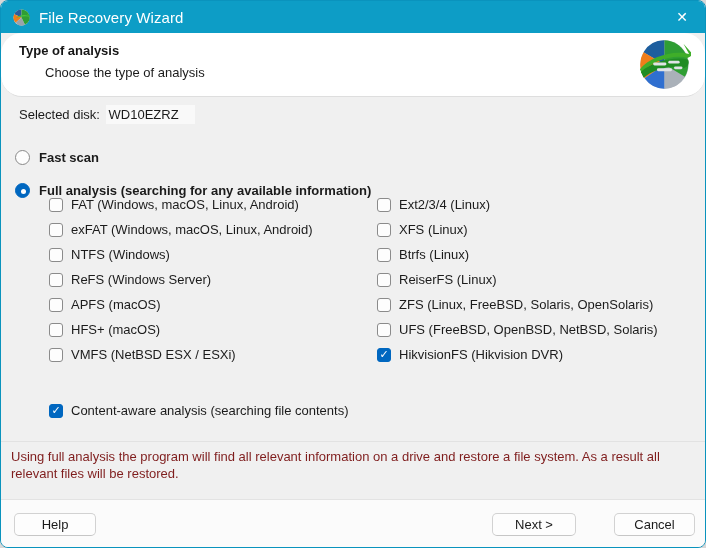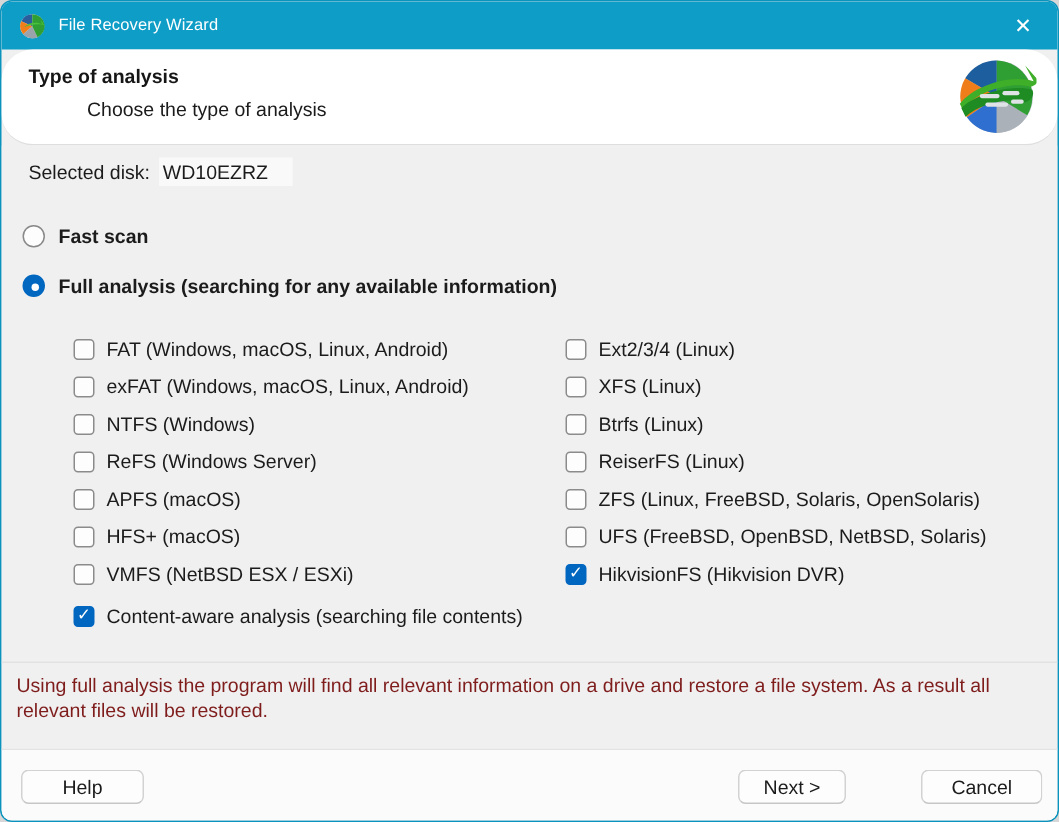--- a/index.html
+++ b/index.html
@@ -4,55 +4,55 @@
 <style>
   html,body{margin:0;padding:0;background:#d7d7d7;font-family:"Liberation Sans",sans-serif;}
   .window{
     position:relative;width:706px;height:548px;box-sizing:border-box;
     border:1px solid #0a93bd;border-radius:8px;overflow:hidden;
     background:#f0f0f0;color:#1b1b1b;font-size:13px;
   }
   
   .titlebar{height:32px;background:#0d9dc6;display:flex;align-items:center;padding-left:12px;color:#fff;}
   .app-icon{width:17px;height:17px;margin-right:9px;flex:0 0 auto;}
-  .title-text{font-size:11px;letter-spacing:.1px;}
+  .title-text{font-size:15px;letter-spacing:.1px;}
   .close-btn{margin-left:auto;width:46px;height:32px;display:flex;align-items:center;justify-content:center;
     font-size:14px;font-weight:300;cursor:default;color:#fff;}
   
   .header{position:relative;height:63px;background:#ffffff;border-bottom:1px solid #dedede;border-radius:21px;}
   .header h1{margin:0;padding:10px 0 0 18px;font-size:13px;font-weight:bold;color:#161616;}
-  .header .sub{padding:7px 0 0 57px;color:#1b1b1b;}
+  .header .sub{padding:7px 0 0 44px;color:#1b1b1b;}
   .wizard-icon{position:absolute;right:14px;top:5px;width:53px;height:53px;}
   
   .content{position:relative;height:402px;background:#f0f0f0;}
   .disk-row{position:absolute;left:18px;top:10px;}
   .disk-value{background:#f9f9f9;padding:2px 16px 2px 3px;margin-left:2px;}
   .radio-row{position:absolute;left:14px;display:flex;align-items:center;font-weight:bold;}
   .radio{width:15px;height:15px;border-radius:50%;box-sizing:border-box;background:#fdfdfd;
     border:1px solid #898989;margin-right:9px;position:relative;flex:0 0 auto;}
   .radio.checked{background:#0067c0;border-color:#0067c0;}
   .radio.checked::after{content:"";position:absolute;left:5px;top:5px;width:5px;height:5px;border-radius:50%;background:#fff;}
-  .fs-col{position:absolute;top:128px;display:flex;flex-direction:column;gap:10px;}
+  .fs-col{position:absolute;top:100px;display:flex;flex-direction:column;gap:10px;}
   .fs-col.left{left:48px;}
   .fs-col.right{left:376px;}
   .check-row{display:flex;align-items:center;height:15px;}
   .checkbox{width:14px;height:14px;box-sizing:border-box;border:1px solid #8b8b8b;border-radius:3px;
     background:#fdfdfd;margin-right:8px;display:flex;align-items:center;justify-content:center;flex:0 0 auto;}
   .checkbox.checked{background:#0067c0;border-color:#0067c0;color:#fff;font-size:11px;line-height:1;}
   .content-aware{position:absolute;left:48px;top:306px;}
   .divider{position:absolute;left:0;right:0;top:344px;border-top:1px solid #e2e2e2;}
   .description{position:absolute;left:10px;top:351px;width:688px;line-height:17px;color:#7f1d1d;}
   
   .footer{position:relative;height:48px;box-sizing:border-box;border-top:1px solid #e3e3e3;background:#fbfbfb;}
   .btn{position:absolute;top:13px;height:23px;box-sizing:border-box;background:#fdfdfd;
     border:1px solid #d2d2d2;border-bottom-color:#c6c6c6;border-radius:5px;
     font-family:"Liberation Sans",sans-serif;font-size:13px;color:#1b1b1b;
     display:flex;align-items:center;justify-content:center;cursor:default;}
   .btn-help{left:13px;width:82px;}
-  .btn-next{left:491px;width:72px;}
+  .btn-next{left:491px;width:84px;}
   .btn-cancel{left:613px;width:81px;}
 </style>
 </head>
 <body>
 
 <div class="window">
 
   <div class="titlebar">
     <svg class="app-icon" viewBox="0 0 17 17">
       <circle cx="8.5" cy="8.5" r="8" fill="#e9eef2"></circle>

